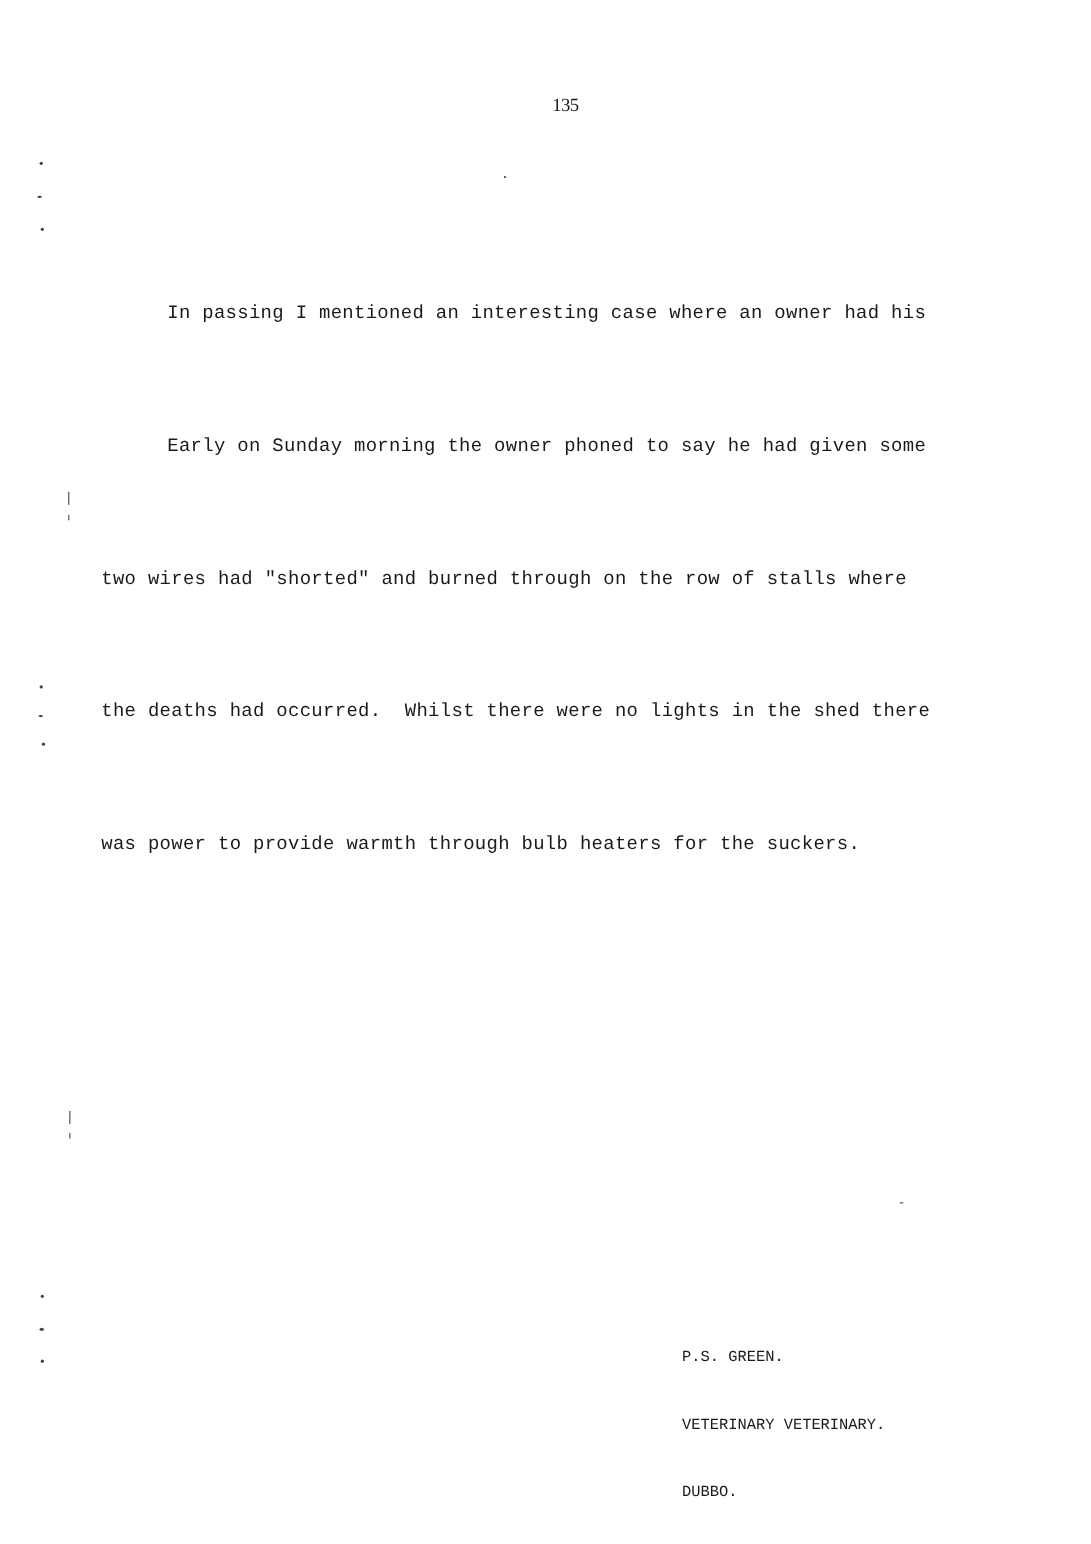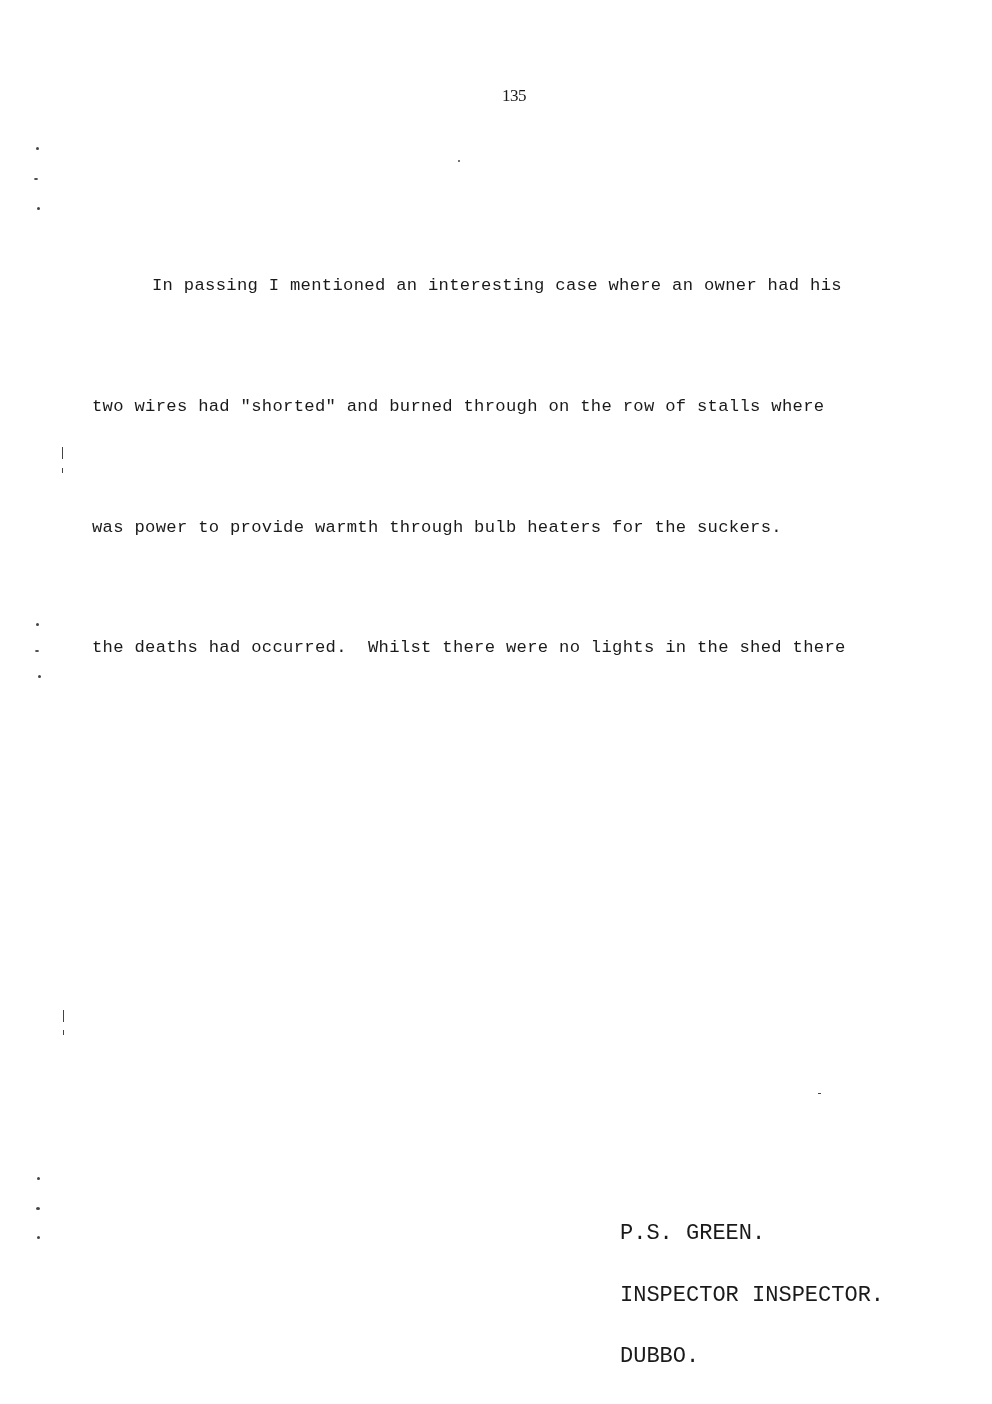--- a/index.html
+++ b/index.html
@@ -40,58 +40,59 @@
       height: 40.2px;
     }
     .indent {
       padding-left: 60px;
     }
     .signature {
       position: absolute;
       left: 620px;
       top: 1183px;
       font-family: "Liberation Mono", "DejaVu Sans Mono", monospace;
-      font-size: 22px;
+      font-size: 14px;
       line-height: 20.5px;
       white-space: pre;
     }
     .sig-line { display: block; }
     .speck {
       position: absolute;
       background: #444;
       border-radius: 50%;
     }
   </style>
 </head>
 <body>
 
 <div class="page-number">135</div>
 
 <div class="body-text">
   <span class="line indent">In passing I mentioned an interesting case where an owner had his</span>
+  <span class="line indent">Early on Sunday morning the owner phoned to say he had given some</span>
   <span class="line">two wires had "shorted" and burned through on the row of stalls where</span>
+  <span class="line">the deaths had occurred.  Whilst there were no lights in the shed there</span>
   <span class="line">was power to provide warmth through bulb heaters for the suckers.</span>
-  <span class="line">the deaths had occurred.  Whilst there were no lights in the shed there</span>
   
   
   
   
   
   
   
   
   
   
   
   
 </div>
 
 <div class="signature">
   <span class="sig-line">P.S. GREEN.</span>
-  <span class="sig-line">INSPECTOR INSPECTOR.</span>
+  <span class="sig-line">VETERINARY VETERINARY.</span>
   <span class="sig-line">DUBBO.</span>
 </div>
 
 <div class="speck" style="left:36px;top:147px;width:3px;height:3px;"></div>
 <div class="speck" style="left:34px;top:178px;width:4px;height:2px;"></div>
 <div class="speck" style="left:37px;top:207px;width:3px;height:3px;"></div>
 <div class="speck" style="left:62px;top:447px;width:1px;height:12px;border-radius:0;"></div>
 <div class="speck" style="left:62px;top:468px;width:1px;height:5px;border-radius:0;"></div>
 <div class="speck" style="left:36px;top:623px;width:3px;height:3px;"></div>
 <div class="speck" style="left:35px;top:650px;width:4px;height:2px;"></div>

